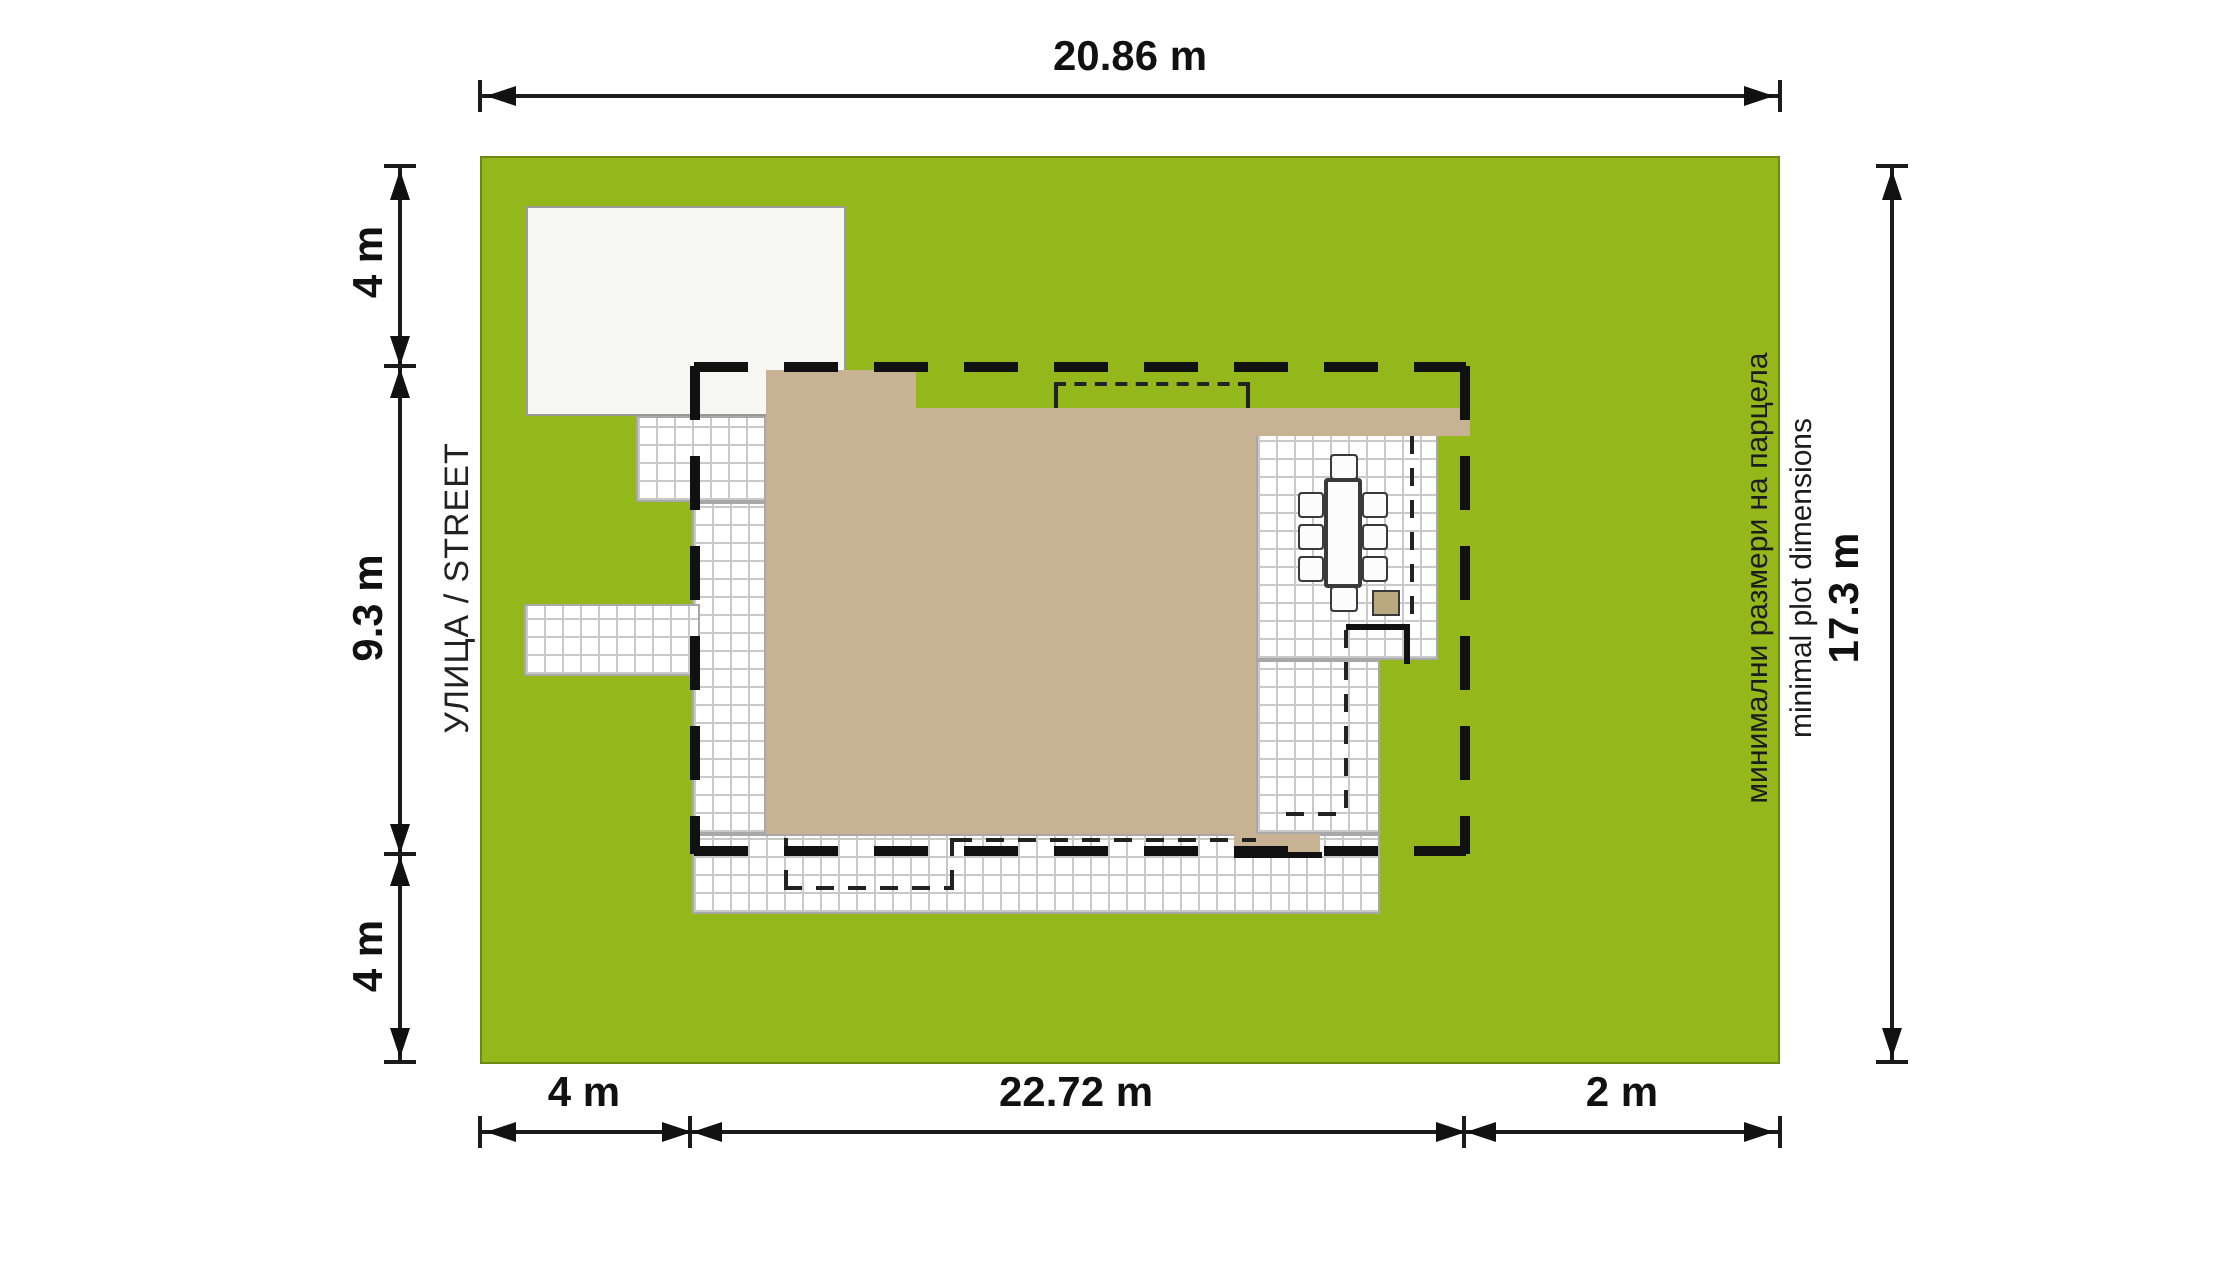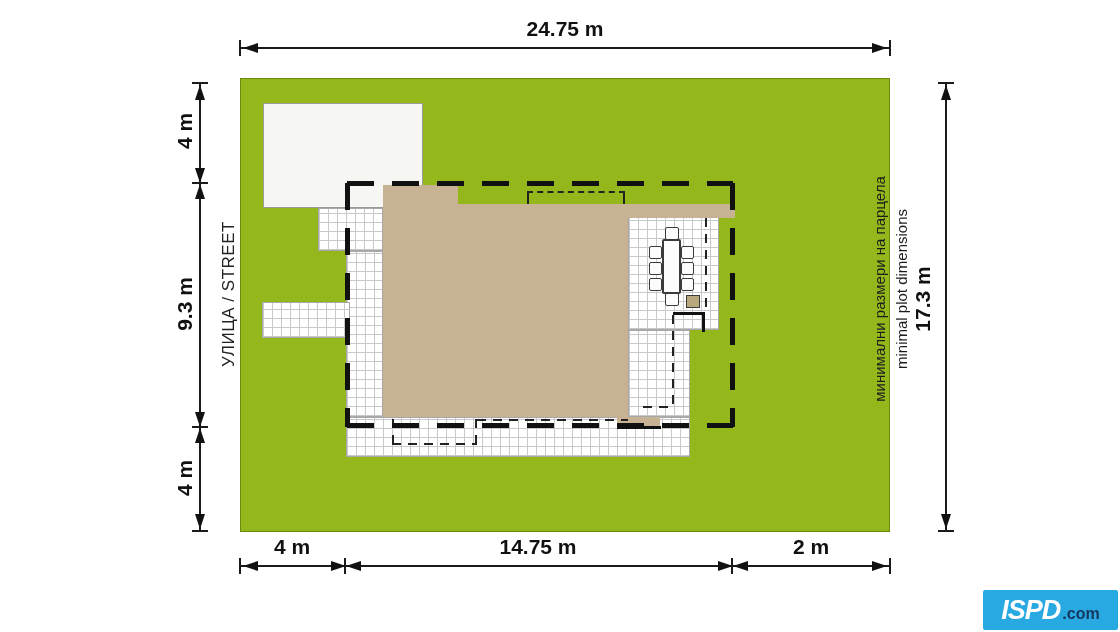--- a/index.html
+++ b/index.html
@@ -98,35 +98,35 @@
   <div class="abs chair" style="left:681px;top:246px;width:13px;height:13px;"></div>
   <div class="abs chair" style="left:681px;top:262px;width:13px;height:13px;"></div>
   <div class="abs chair" style="left:681px;top:278px;width:13px;height:13px;"></div>
   <div class="abs grill" style="left:686px;top:295px;width:14px;height:13px;"></div>
 
   <div class="abs tick-v" style="left:239px;top:40px;"></div>
   <div class="abs tick-v" style="left:889px;top:40px;"></div>
   <div class="abs dline-h" style="left:240px;top:47px;width:650px;"></div>
   <div class="abs arr arr-left" style="left:243px;top:43px;"></div>
   <div class="abs arr arr-right" style="left:872px;top:43px;"></div>
-  <div class="abs dim-label" style="left:565px;top:29px;">24.75 m</div>
+  <div class="abs dim-label" style="left:565px;top:29px;">20.86 m</div>
 
   <div class="abs tick-v" style="left:239px;top:558px;"></div>
   <div class="abs tick-v" style="left:344px;top:558px;"></div>
   <div class="abs tick-v" style="left:731px;top:558px;"></div>
   <div class="abs tick-v" style="left:889px;top:558px;"></div>
   <div class="abs dline-h" style="left:240px;top:565px;width:650px;"></div>
   <div class="abs arr arr-left" style="left:243px;top:561px;"></div>
   <div class="abs arr arr-right" style="left:872px;top:561px;"></div>
   <div class="abs arr arr-right" style="left:331px;top:561px;"></div>
   <div class="abs arr arr-left" style="left:346px;top:561px;"></div>
   <div class="abs arr arr-right" style="left:718px;top:561px;"></div>
   <div class="abs arr arr-left" style="left:733px;top:561px;"></div>
   <div class="abs dim-label" style="left:292px;top:547px;">4 m</div>
-  <div class="abs dim-label" style="left:538px;top:547px;">14.75 m</div>
+  <div class="abs dim-label" style="left:538px;top:547px;">22.72 m</div>
   <div class="abs dim-label" style="left:811px;top:547px;">2 m</div>
 
   <div class="abs tick-h" style="left:192px;top:82px;"></div>
   <div class="abs tick-h" style="left:192px;top:182px;"></div>
   <div class="abs tick-h" style="left:192px;top:426px;"></div>
   <div class="abs tick-h" style="left:192px;top:530px;"></div>
   <div class="abs dline-v" style="left:199px;top:83px;height:449px;"></div>
   <div class="abs arr arr-up" style="left:195px;top:85px;"></div>
   <div class="abs arr arr-down" style="left:195px;top:514px;"></div>
   <div class="abs arr arr-down" style="left:195px;top:168px;"></div>
@@ -141,18 +141,14 @@
   <div class="abs tick-h" style="left:938px;top:530px;"></div>
   <div class="abs dline-v" style="left:945px;top:83px;height:449px;"></div>
   <div class="abs arr arr-up" style="left:941px;top:85px;"></div>
   <div class="abs arr arr-down" style="left:941px;top:514px;"></div>
   <div class="abs dim-label-v" style="left:923px;top:299px;">17.3 m</div>
 
   <div class="abs street" style="left:229px;top:294px;">УЛИЦА / STREET</div>
   <div class="abs side-note" style="left:879px;top:289px;">минимални размери на парцела</div>
   <div class="abs side-note" style="left:901px;top:289px;">minimal plot dimensions</div>
 
-  <div class="abs logo">
-    <span class="brand">ISPD</span>
-      <span class="suffix">.com</span>
-  </div>
 
 </div>
 
 </body></html>

